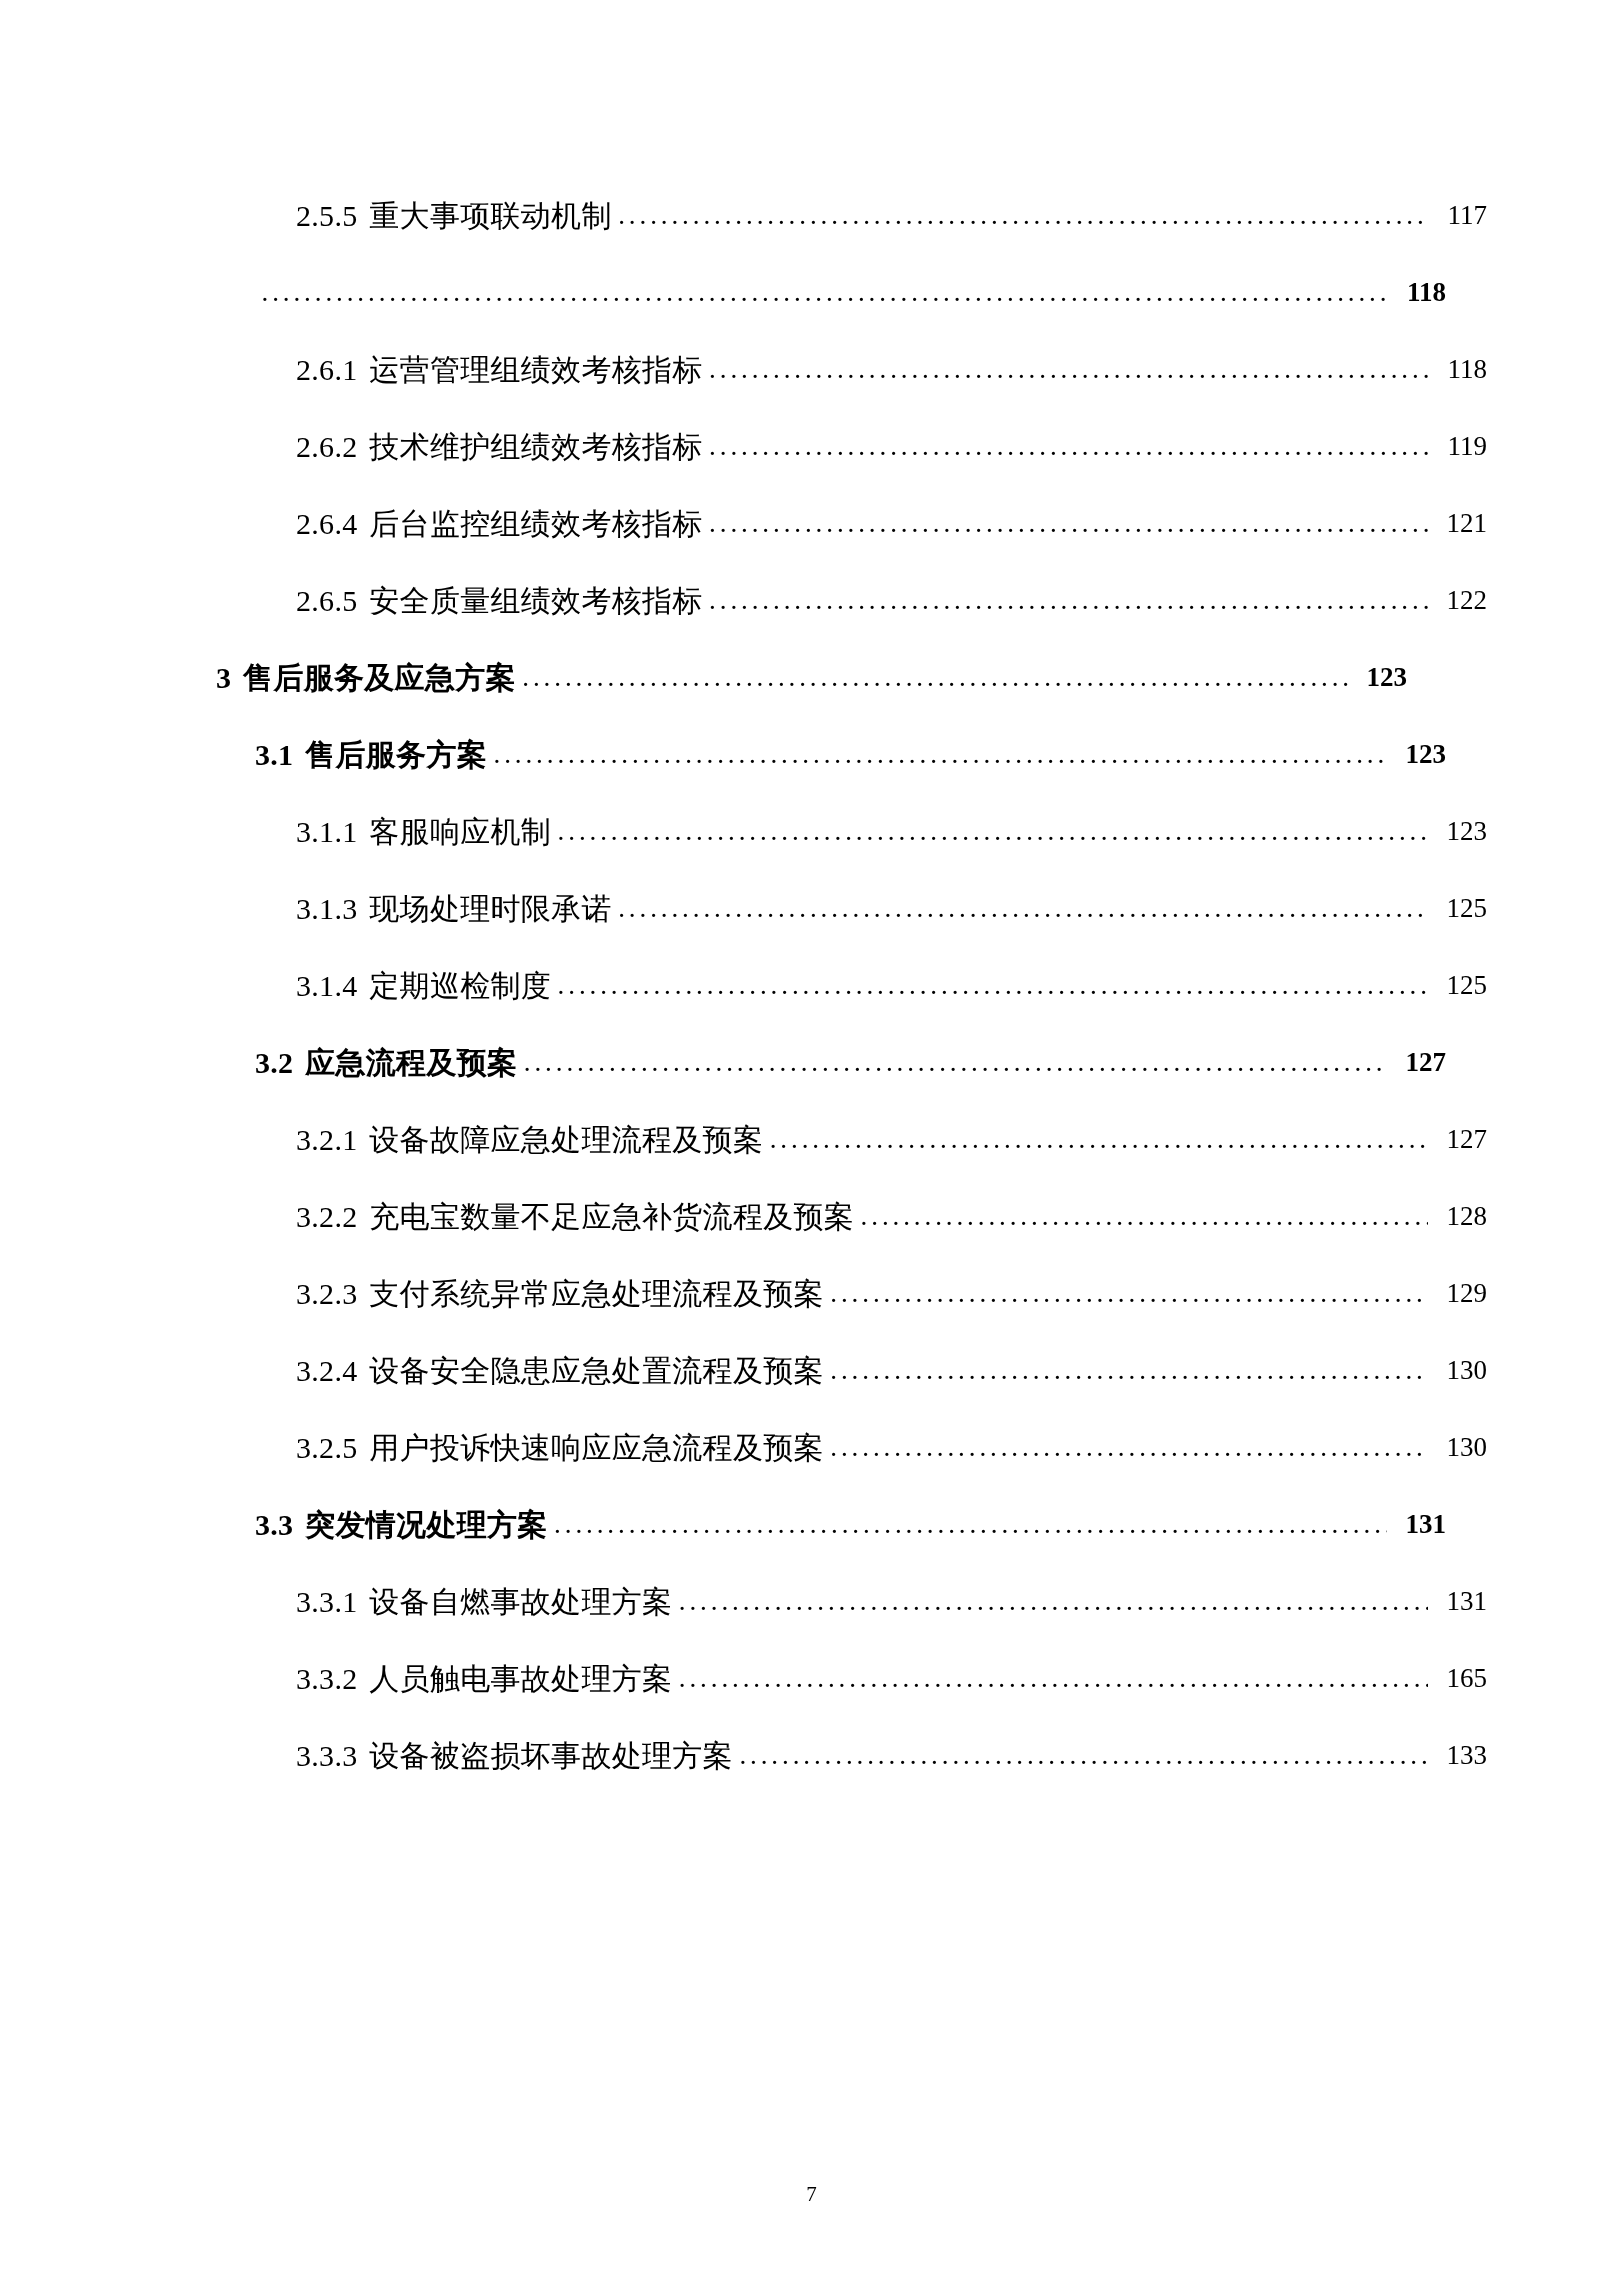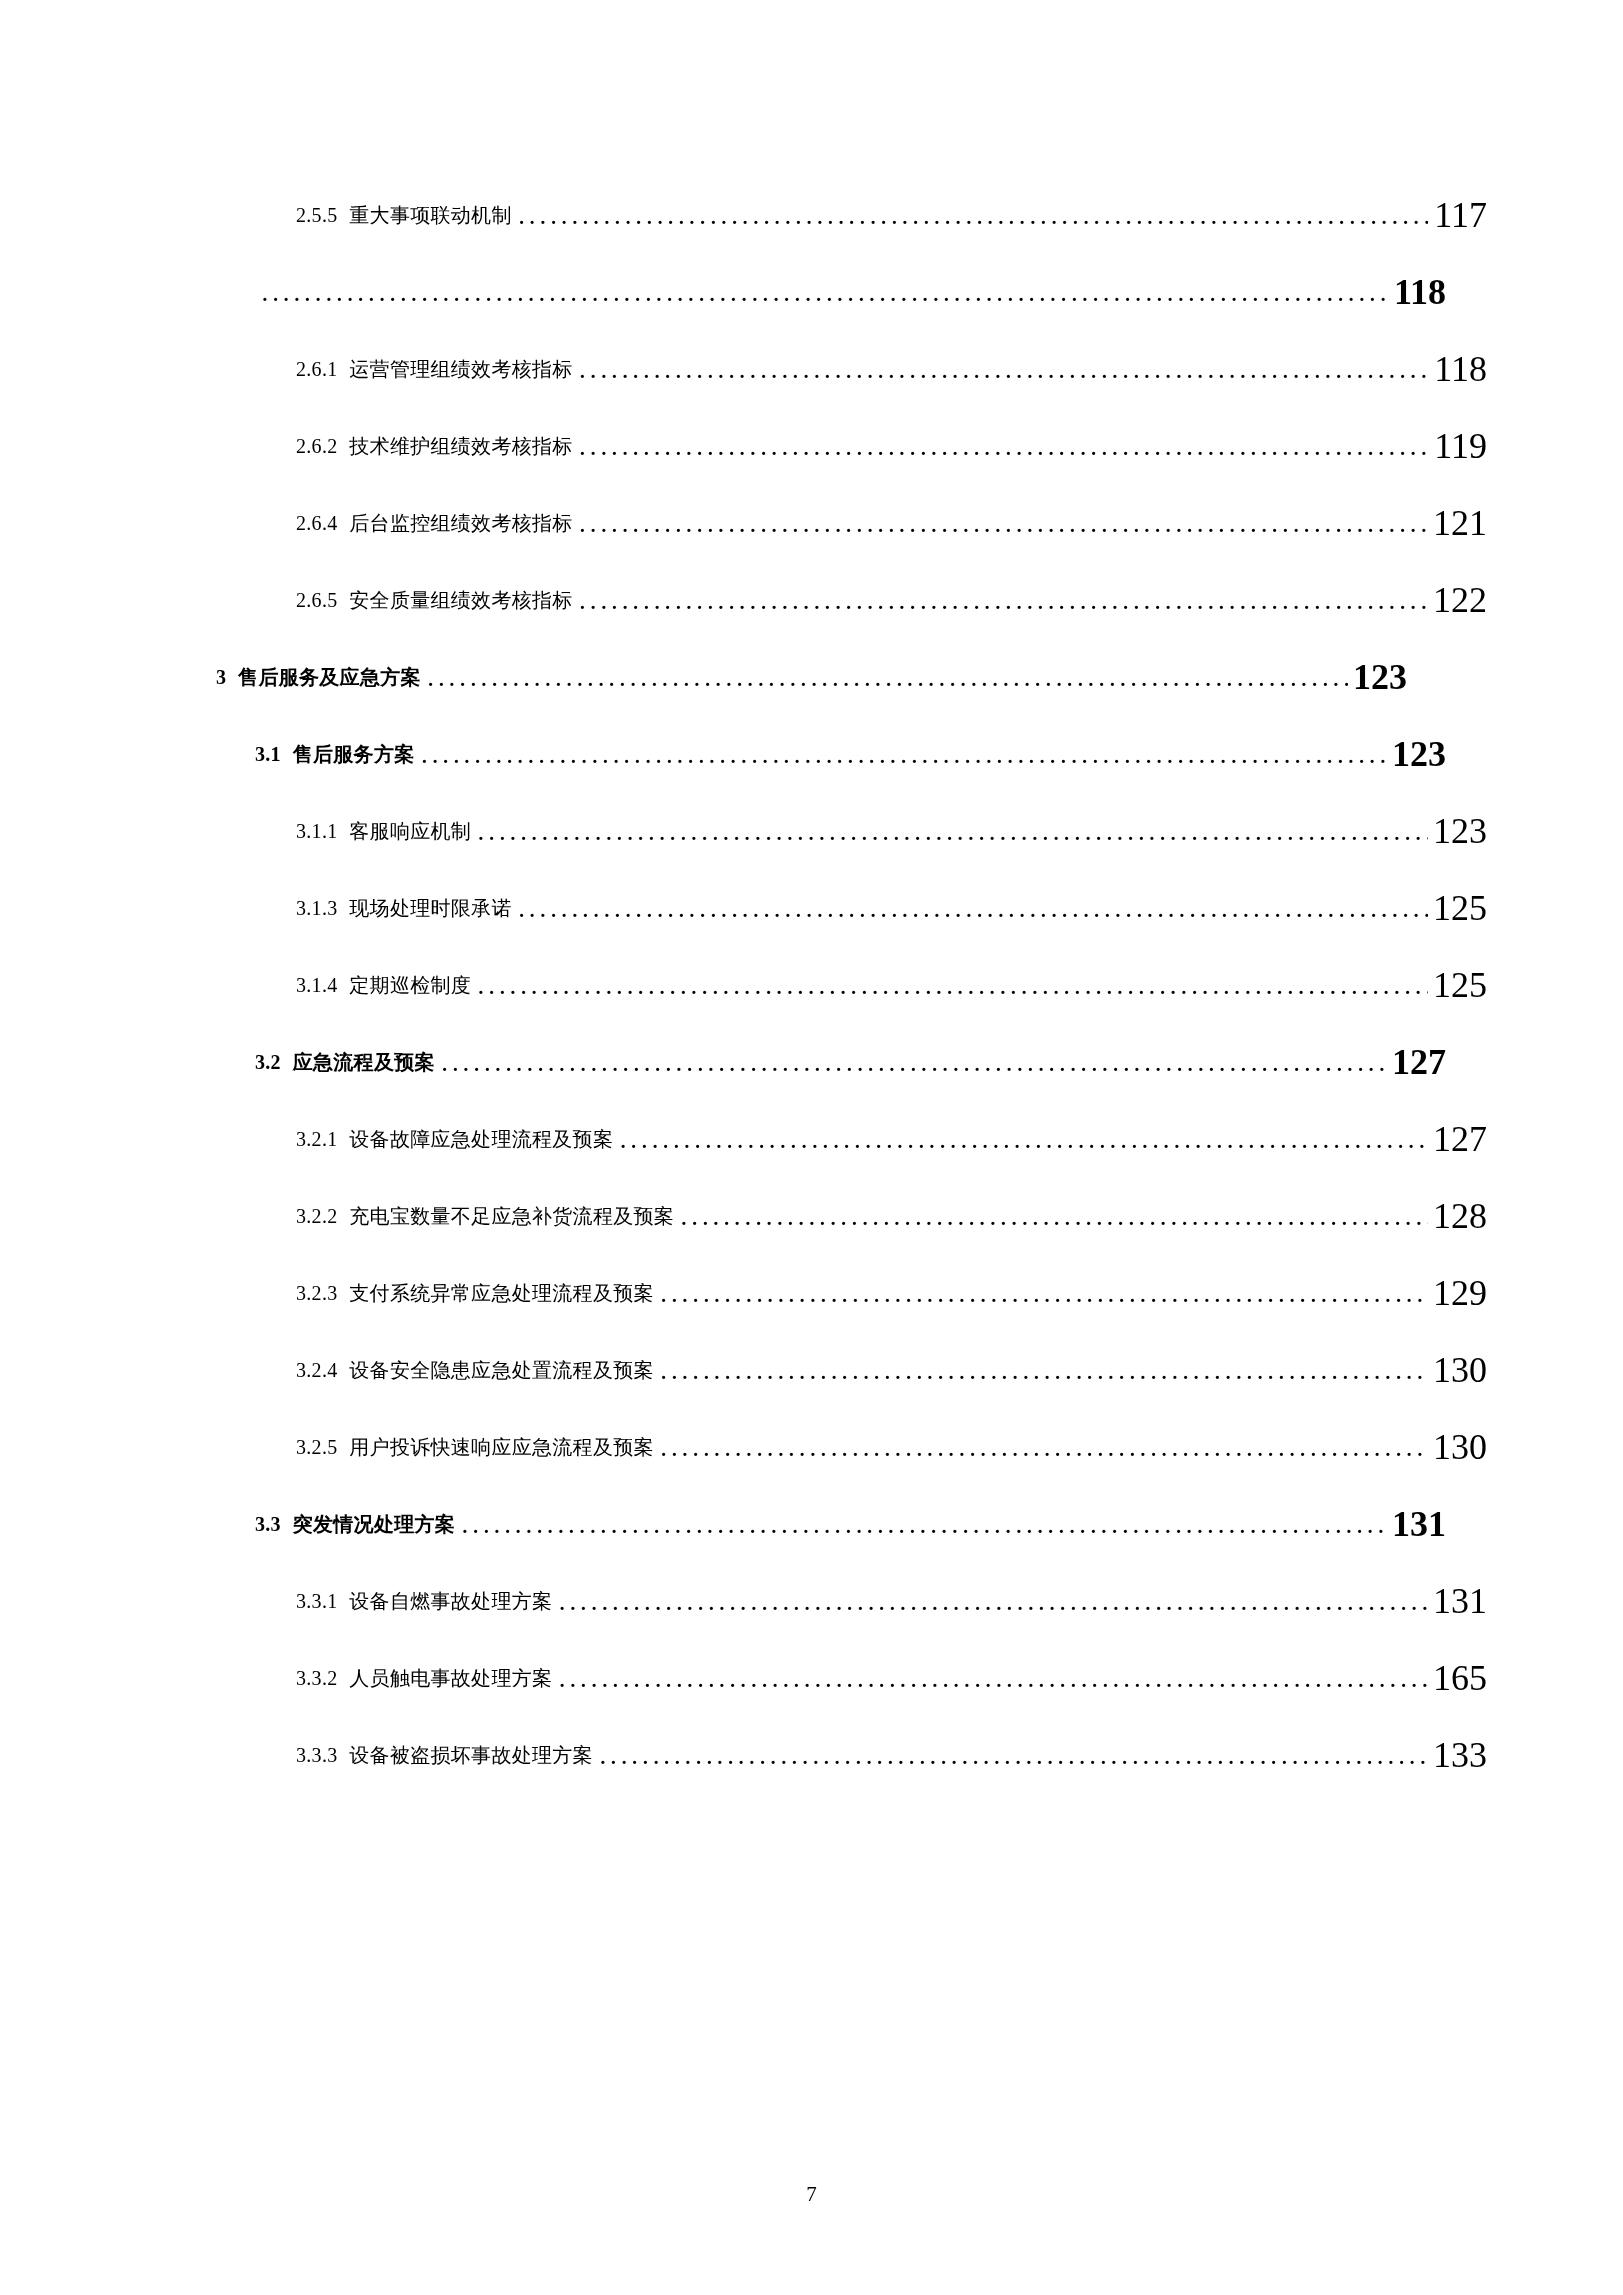--- a/index.html
+++ b/index.html
@@ -28,42 +28,42 @@
     display: flex;
     align-items: flex-end;
     width: 100%;
     margin-bottom: 0;
     height: 77px;
     line-height: 77px;
     white-space: nowrap;
   }
   .toc-entry .label {
     flex: 0 0 auto;
-    font-size: 20px;
+    font-size: 30px;
     letter-spacing: 0.3px;
   }
   .toc-entry .leader {
     flex: 1 1 auto;
     overflow: hidden;
     margin: 0 3.9px 0 6.5px;
     position: relative;
     height: 77px;
   }
   .toc-entry .leader::after {
     content: "........................................................................................................................................................................................................";
     font-size: 27px;
     letter-spacing: 3.9px;
     color: #000;
     display: block;
     white-space: nowrap;
     line-height: 77px;
   }
   .toc-entry .pagenum {
     flex: 0 0 auto;
-    font-size: 36px;
+    font-size: 27px;
     text-align: right;
     min-width: 55px;
   }
 
   
   .lvl1 { padding-left: 0px; }
   .lvl2 { padding-left: 39px; }
   .lvl3 { padding-left: 80px; }
 
   .lvl1 .label, .lvl1 .pagenum { font-weight: bold; }

